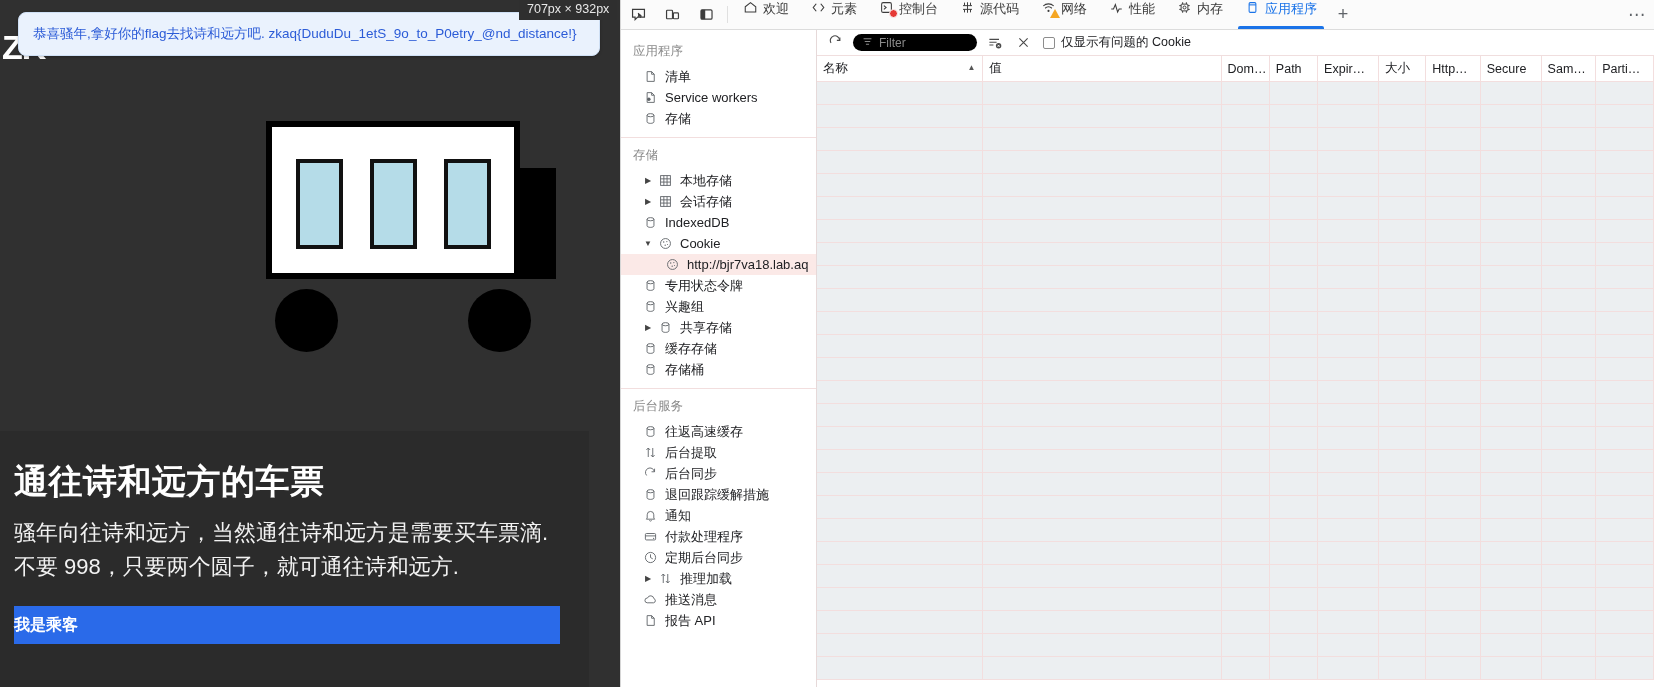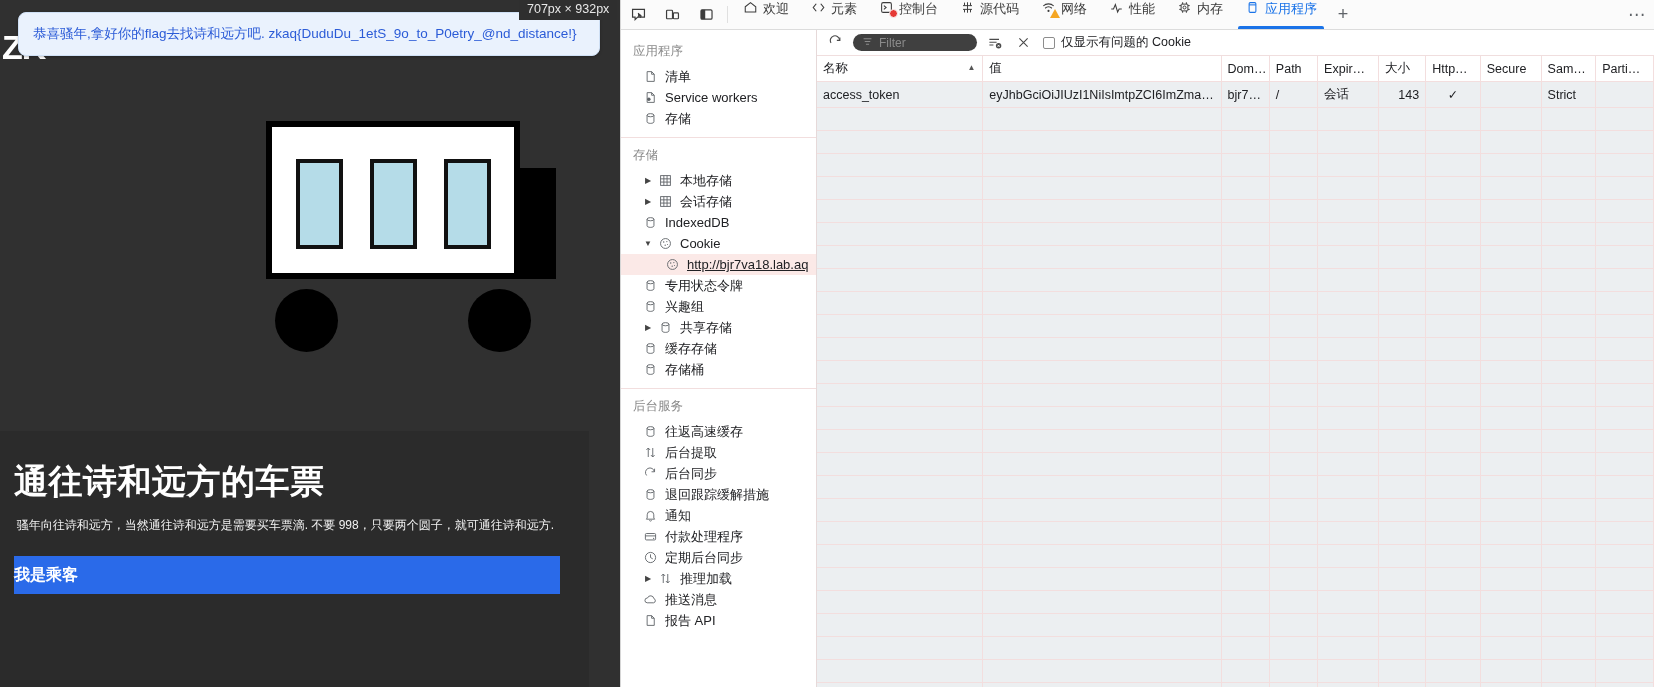--- a/index.html
+++ b/index.html
@@ -50,23 +50,22 @@
   
   #ticket-card {
     position: absolute; left: 0; top: 431px; width: 589px; height: 256px;
     background: #2b2b2b; padding: 30px 14px 0 14px;
   }
   #ticket-title {
     color: #ffffff; font-size: 34px; font-weight: 700; line-height: 1.2;
     margin-bottom: 14px; letter-spacing: 0.5px;
   }
   #ticket-desc {
-    color: #f2f2f2; font-size: 12px; line-height: 1.55; width: 540px;
+    color: #f2f2f2; font-size: 22px; line-height: 1.55; width: 540px;
     margin-bottom: 22px;
-    text-align: right;
   }
   #ticket-btn {
     display: block; width: 546px; height: 38px; line-height: 38px;
     background: #2a6ae9; color: #ffffff; font-size: 16px; font-weight: 700;
     text-align: left; border: none; cursor: pointer;
     font-family: inherit;
   }
 
   
   #alert {
@@ -133,21 +132,21 @@
     overflow: hidden; font-size: 13px; color: #202124;
     padding-top: 4px;
   }
   .side-group { padding: 6px 0 8px 0; border-bottom: 1px solid #f2dede; }
   .side-group:last-child { border-bottom: none; }
   .side-head { font-size: 12.5px; color: #8a8a8a; padding: 3px 0 6px 12px; }
   .side-item {
     display: flex; align-items: center; height: 21px; padding-left: 22px;
     cursor: pointer; white-space: nowrap; gap: 7px; position: relative;
   }
-  .side-item.lvl2 { padding-left: 44px; text-decoration: underline; }
+  .side-item.lvl2 { padding-left: 44px; }
   .side-item.selected { background: #fbe9e7; }
   .side-item .twisty {
     position: absolute; left: 22px; width: 10px; text-align: center;
     font-size: 8px; color: #444;
   }
   .side-item.has-twisty { padding-left: 37px; }
   .si-icon { width: 15px; height: 15px; display:flex; align-items:center;
     justify-content:center; flex: 0 0 15px; color:#5f6368; }
   .si-label { font-size: 13px; }
 
@@ -155,21 +154,21 @@
   #cookie-panel { flex: 1 1 auto; display: flex; flex-direction: column; min-width: 0; }
   #cookie-toolbar {
     height: 26px; flex: 0 0 26px; display: flex; align-items: center;
     gap: 8px; padding: 0 8px; border-bottom: 1px solid #f0dede;
     background: #fff;
   }
   .tb-icon { width: 20px; height: 20px; display:flex; align-items:center;
     justify-content:center; cursor:pointer; color:#4a4a4a; }
   #filter-box {
     display: flex; align-items: center; gap: 6px;
-    width: 124px; height: 17px; border-radius: 9px; background: #404040;
+    width: 124px; height: 17px; border-radius: 9px; background: #000000;
     padding: 0 9px; cursor: text; color: #8b8b8b; font-size: 12px;
   }
   #problem-check { display:flex; align-items:center; gap:6px; cursor:pointer;
      font-size: 12.5px; color:#202124; margin-left:2px; }
   .cbox { width: 12px; height: 12px; border: 1px solid #8d8d8d; border-radius: 2px;
      background: #fff; display:inline-block; }
 
   
   #cookie-table { flex: 1 1 auto; overflow: hidden; }
   table.ctbl { width: 100%; border-collapse: collapse; table-layout: fixed; }
@@ -604,32 +603,20 @@
                   <th style="width: 46px;"><span>Path</span></th>
                   <th style="width: 58px;"><span>Expir…</span></th>
                   <th style="width: 45px;"><span>大小</span></th>
                   <th style="width: 52px;"><span>Http…</span></th>
                   <th style="width: 58px;"><span>Secure</span></th>
                   <th style="width: 52px;"><span>Sam…</span></th>
                   <th style="width: 55px;"><span>Parti…</span></th>
                 </tr>
             </thead>
             <tbody id="ctbl-body">
-                <tr>
-                  <td>access_token</td>
-                  <td>eyJhbGciOiJIUzI1NiIsImtpZCI6ImZma…</td>
-                  <td>bjr7…</td>
-                  <td>/</td>
-                  <td>会话</td>
-                  <td class="num">143</td>
-                  <td class="ctr">✓</td>
-                  <td class="ctr"></td>
-                  <td>Strict</td>
-                  <td></td>
-                </tr>
                 <tr class="empty-row">
                   <td>&nbsp;</td>
                   <td>&nbsp;</td>
                   <td>&nbsp;</td>
                   <td>&nbsp;</td>
                   <td>&nbsp;</td>
                   <td>&nbsp;</td>
                   <td>&nbsp;</td>
                   <td>&nbsp;</td>
                   <td>&nbsp;</td>

